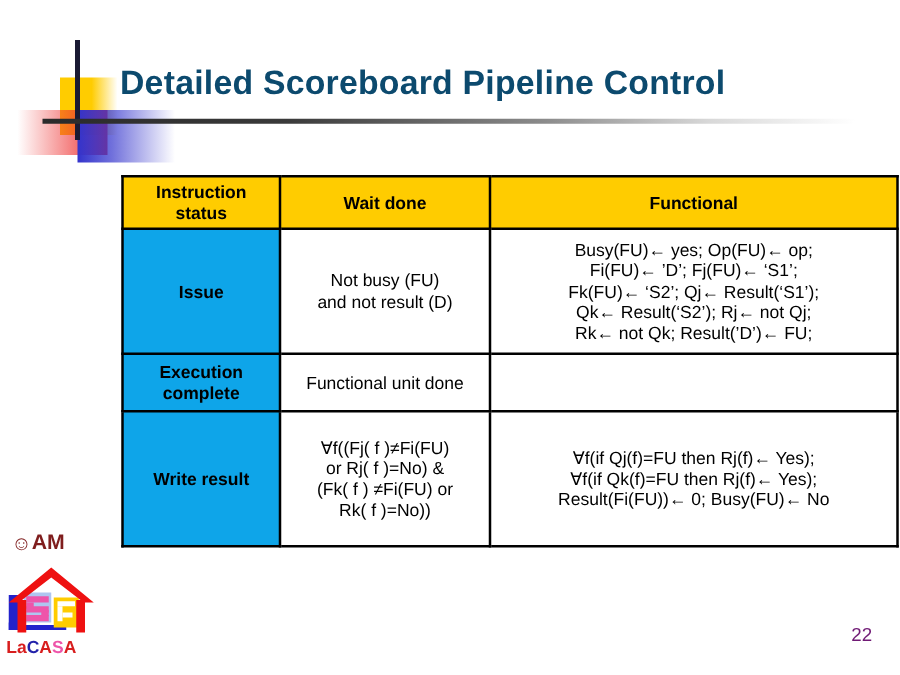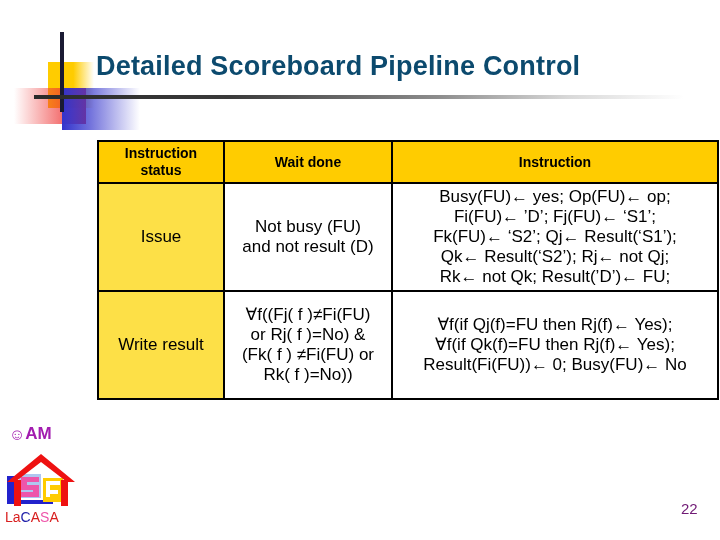--- a/index.html
+++ b/index.html
@@ -87,32 +87,32 @@
     width: 590px;
     border-collapse: collapse;
     table-layout: fixed;
     margin-top: 28px;
   }
   #sb-table td, #sb-table th {
     border: 2px solid #000000;
     text-align: center;
     vertical-align: middle;
     padding: 3px 4px;
-    font-size: 17px;
+    font-size: 14px;
     line-height: 1.18;
     color: #000000;
   }
   #sb-table th {
     background: #FFCC00;
     font-weight: bold;
     font-size: 14px;
   }
   td.stage {
-    background: #fde047;
-    font-weight: normal;
+    background: #0ea5e9;
+    font-weight: bold;
     font-size: 14px;
   }
   td.cell {
     background: #ffffff;
     font-weight: normal;
   }
   .col-stage { width: 116px; }
   .col-wait  { width: 158px; }
   .col-book  { width: 316px; }
 
@@ -129,21 +129,21 @@
     top: 424px;
     width: 96px;
     height: 112px;
   }
   #am-line {
     position: absolute;
     left: 4px;
     top: 0px;
     font-size: 17px;
     font-weight: bold;
-    color: #a21caf;
+    color: #7f1d1d;
     letter-spacing: 0px;
     white-space: nowrap;
   }
   #am-line .smiley {
     display: inline-block;
     font-size: 16px;
     line-height: 1;
     vertical-align: -1px;
   }
   #house {
@@ -152,21 +152,21 @@
     top: 28px;
     width: 76px;
     height: 58px;
   }
   #house svg { display: block; }
   #lacasa {
     position: absolute;
     left: 0px;
     top: 86px;
     font-size: 14px;
-    font-weight: normal;
+    font-weight: bold;
     white-space: nowrap;
     line-height: 1;
   }
   #lacasa .c-la { color: #D81E1E; }
   #lacasa .c-c  { color: #2222AA; }
   #lacasa .c-a1 { color: #D81E1E; }
   #lacasa .c-s  { color: #EE55AA; }
   #lacasa .c-a2 { color: #D81E1E; }
 
   
@@ -190,26 +190,31 @@
 </div>
 <div class="deco-hline"></div>
 
 <div id="title">Detailed Scoreboard Pipeline Control</div>
 
 <table id="sb-table">
   <tbody>
     <tr class="r-head">
       <th class="col-stage">Instruction status</th>
       <th class="col-wait">Wait done</th>
-      <th class="col-book">Instruction</th>
+      <th class="col-book">Functional</th>
     </tr>
     <tr class="r-issue">
       <td class="stage">Issue</td>
       <td class="cell">Not busy (FU)<br>and not result (D)</td>
       <td class="cell">Busy(FU)← yes; Op(FU)← op;<br>Fi(FU)← ’D’; Fj(FU)← ‘S1’;<br>Fk(FU)← ‘S2’; Qj← Result(‘S1’);<br>Qk←  Result(‘S2’);  Rj← not Qj;<br>Rk← not Qk; Result(’D’)← FU;</td>
+    </tr>
+    <tr class="r-exec">
+      <td class="stage">Execution complete</td>
+      <td class="cell">Functional unit done</td>
+      <td class="cell"></td>
     </tr>
     <tr class="r-write">
       <td class="stage">Write result</td>
       <td class="cell">∀f((Fj( f )≠Fi(FU)<br>or Rj( f )=No) &amp;<br>(Fk( f ) ≠Fi(FU) or<br>Rk( f )=No))</td>
       <td class="cell">∀f(if Qj(f)=FU then Rj(f)← Yes);<br>∀f(if Qk(f)=FU then Rj(f)← Yes);<br>Result(Fi(FU))← 0; Busy(FU)← No</td>
     </tr>
   </tbody>
 </table>
 
 <div id="brand">

